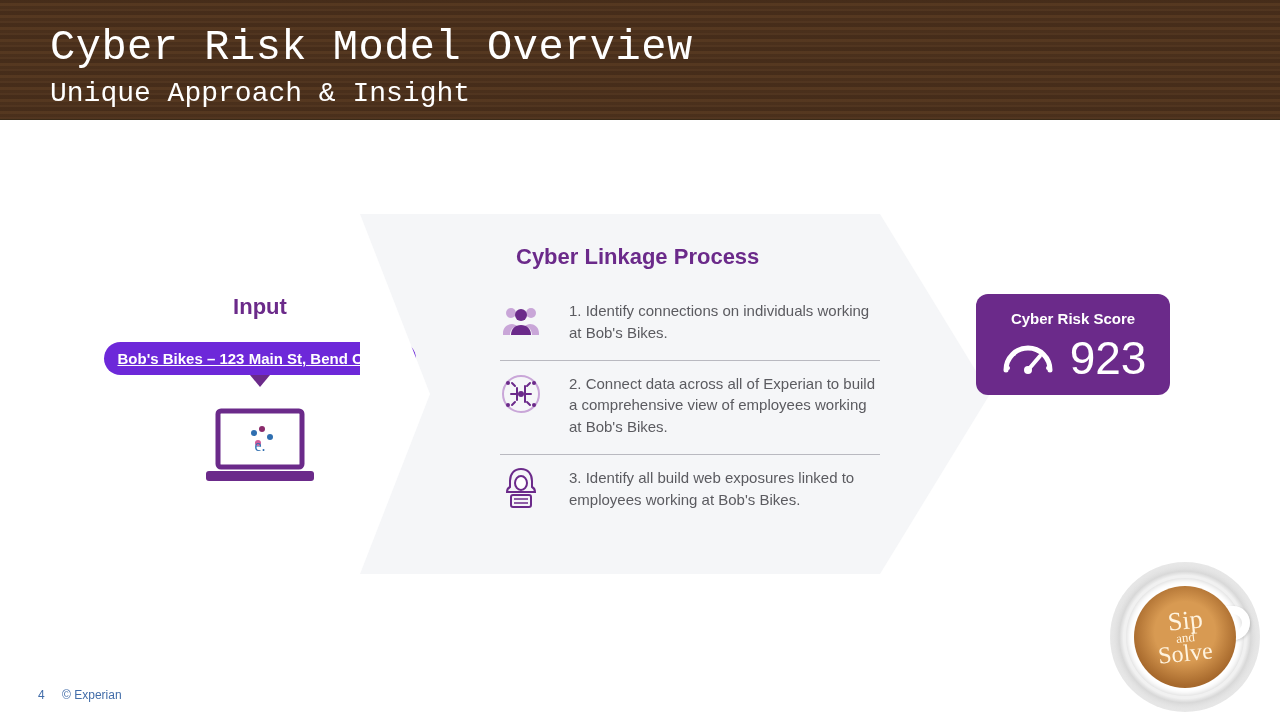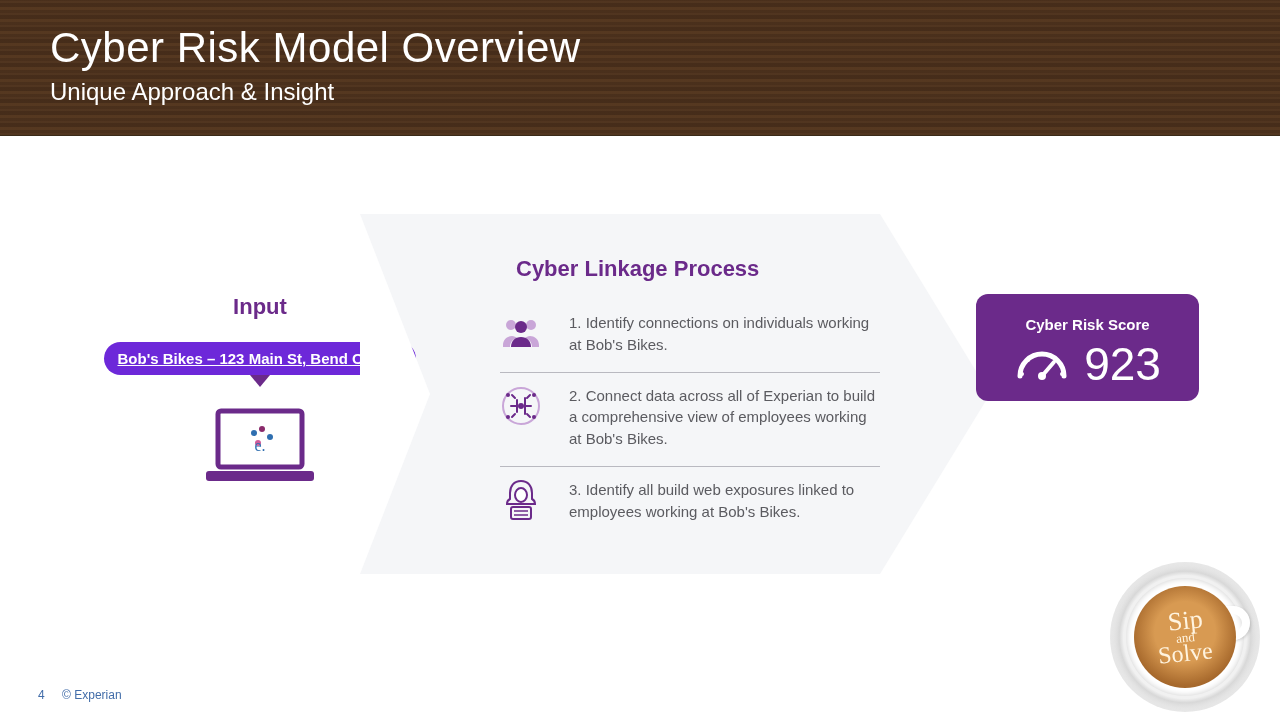--- a/index.html
+++ b/index.html
@@ -4,30 +4,31 @@
 <style>
   * { box-sizing: border-box; margin: 0; padding: 0; }
   body {
     width: 1280px; height: 720px;
     font-family: Arial, Helvetica, sans-serif;
     background: #ffffff;
     position: relative;
     overflow: hidden;
   }
   .header {
-    width: 100%; height: 136px;
+    width: 100%; height: 120px;
     background: linear-gradient(0deg, rgba(60,36,20,0.55), rgba(60,36,20,0.55)),
       repeating-linear-gradient(0deg, #6a4a2e 0 2px, #5b3e25 2px 5px, #74502f 5px 8px, #523721 8px 12px);
     background-blend-mode: normal;
     border-bottom: 1px solid #3a2a18;
     padding: 24px 0 0 50px;
     color: #ffffff;
+    font-family: Liberation Mono, monospace;
   }
   .title { font-size: 42px; font-weight: 400; letter-spacing: 0.5px; }
-  .subtitle { font-size: 24px; font-weight: 400; margin-top: 6px; }
+  .subtitle { font-size: 28px; font-weight: 400; margin-top: 6px; }
 
   .canvas { position: absolute; left: 0; top: 144px; width: 1280px; height: 576px; }
 
   
   .chevron {
     position: absolute;
     left: 360px; top: 70px;
     width: 520px; height: 360px;
     background: #f5f6f8;
   }
@@ -63,33 +64,33 @@
   .pill-tail {
     width:0; height:0; margin:0 auto;
     border-left:10px solid transparent; border-right:10px solid transparent;
     border-top:12px solid #6b2a8a;
   }
   .laptop {
     margin:20px auto 0; width:120px;
   }
 
   
-  .process { position:absolute; left:500px; top:112px; width:380px; z-index:5; }
+  .process { position:absolute; left:500px; top:100px; width:380px; z-index:5; }
   .process-title { color:#6b2a8a; font-size:22px; font-weight:700; margin-bottom:18px; text-align:left; padding-left:16px; }
   .step { display:flex; align-items:flex-start; gap:27px; padding:12px 0 16px; border-bottom:1px solid #b9b9c0; }
   .step:last-child { border-bottom:none; }
   .step-icon { width:42px; height:42px; flex:none; display:flex; align-items:center; justify-content:center; }
   .step-text { color:#5b5b60; font-size:15px; line-height:1.45; }
 
   
   .output-block { position:absolute; left:976px; top:150px; width:190px; text-align:center; }
   .output-title { color:#6b2a8a; font-size:22px; font-weight:700; margin-bottom:22px; }
   .score-card {
     background:#6b2a8a; color:#fff; border-radius:12px;
-    padding:22px 16px 14px; width:223px;
+    padding:16px 16px 14px; width:194px;
   }
   .score-label { font-size:15px; font-weight:600; margin-bottom:8px; }
   .score-row { display:flex; align-items:center; justify-content:center; gap:14px; }
   .score-val { font-size:46px; font-weight:400; line-height:1; }
 
   
   .cup {
     position:absolute; right:20px; bottom:8px;
     width:150px; height:150px;
   }

